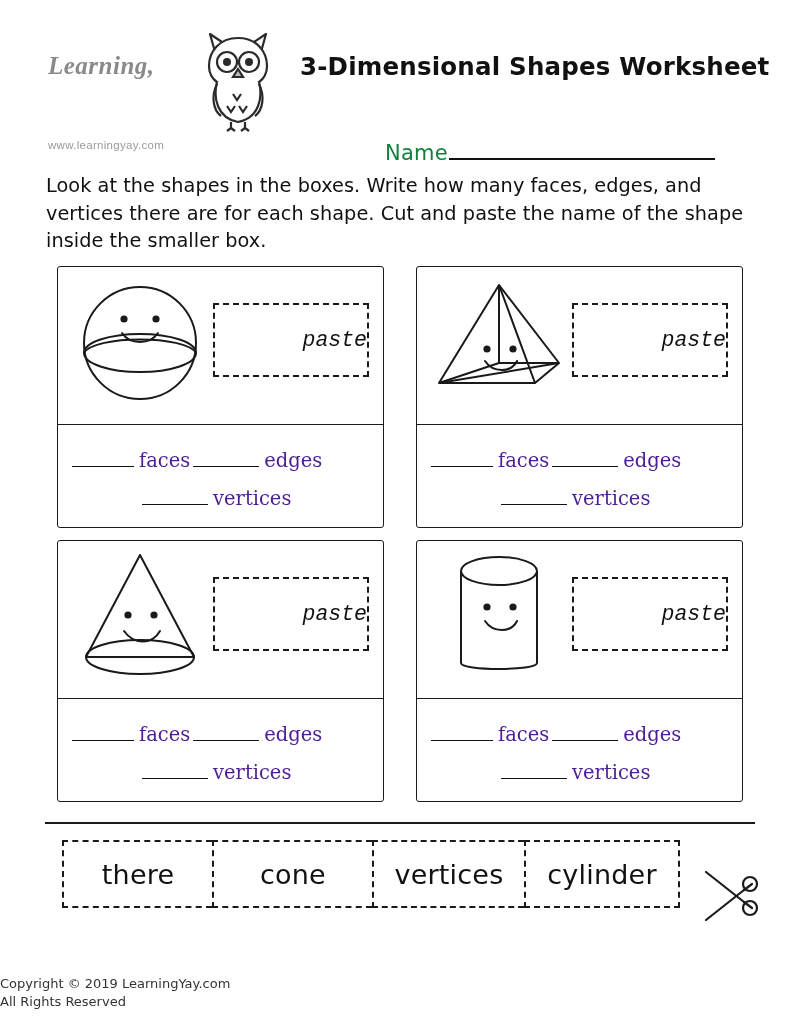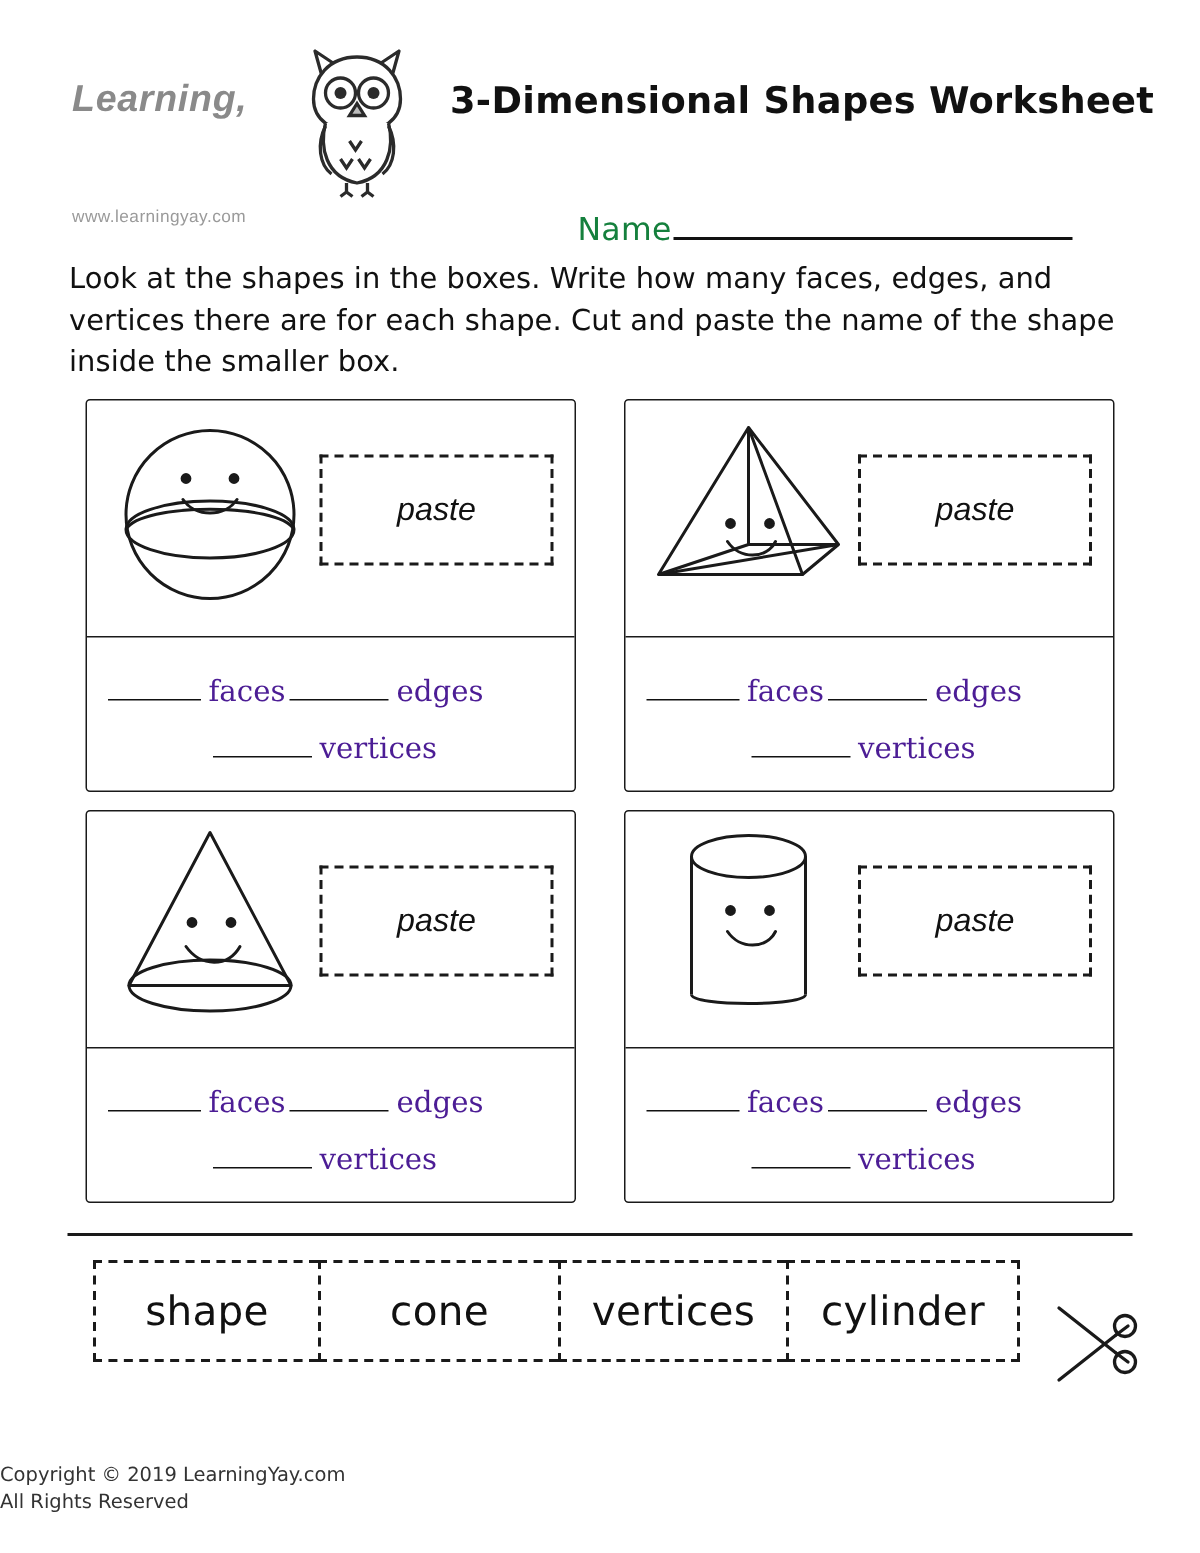--- a/index.html
+++ b/index.html
@@ -22,21 +22,21 @@
     top: 12px; left: 0; width: 800px; height: 150px;
   }
   .logo-block {
     position: absolute;
     left: 40px; top: 10px;
     width: 240px; height: 150px;
   }
   .logo-learning {
     position: absolute;
     left: 8px; top: 30px;
-    font-family: Liberation Sans, sans-serif;
+    font-family: Liberation Serif, serif;
     font-weight: bold;
     font-style: italic;
     font-size: 25px;
     color: #8a8a8a;
     letter-spacing: 0.5px;
   }
   .logo-yay {
     position: absolute;
     left: 10px; top: 58px;
     font-family: "DejaVu Sans", sans-serif;
@@ -132,22 +132,22 @@
     position: absolute;
     right: 14px; top: 36px;
     width: 156px; height: 74px;
     border: 2px dashed #1a1a1a;
     box-sizing: border-box;
   }
   .paste-label {
     position: absolute;
     left: 0; right: 0; top: 50%;
     transform: translateY(-50%);
-    text-align: center;
-    font-family: Liberation Sans, sans-serif;
+    text-align: right;
+    font-family: Liberation Mono, monospace;
     font-style: italic;
     font-size: 21.5px;
     color: #111;
   }
 
   .card-bottom {
     position: absolute;
     left: 0; top: 158px; width: 100%; height: 102px;
   }
   .blank-row {
@@ -371,21 +371,21 @@
       <div class="blank-row r2">
         <span class="blank wide"></span><span class="word">vertices</span>
       </div>
     </div>
   </div>
 </div>
 
 <div class="cut-line"></div>
 
 <div class="strip">
-  <div class="strip-cell w0">shape</div>
+  <div class="strip-cell w0">there</div>
   <div class="strip-cell w1">cone</div>
   <div class="strip-cell w2">vertices</div>
   <div class="strip-cell w3">cylinder</div>
 </div>
 
 <svg class="scissors" viewBox="0 0 60 70">
   <g fill="none" stroke="#1a1a1a" stroke-width="2.2" stroke-linecap="round">
     <path d="M6 10 L44 40"></path>
     <path d="M6 58 L44 28"></path>
     <circle cx="50" cy="22" r="7"></circle>

